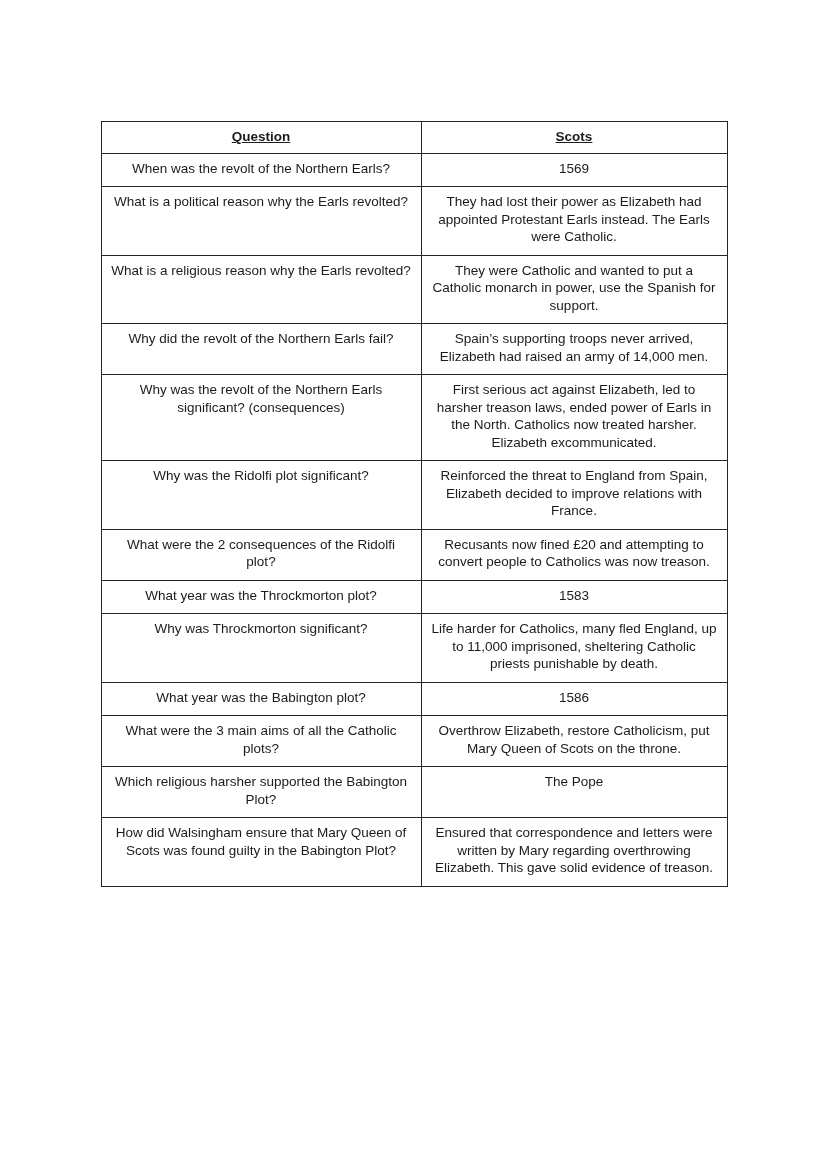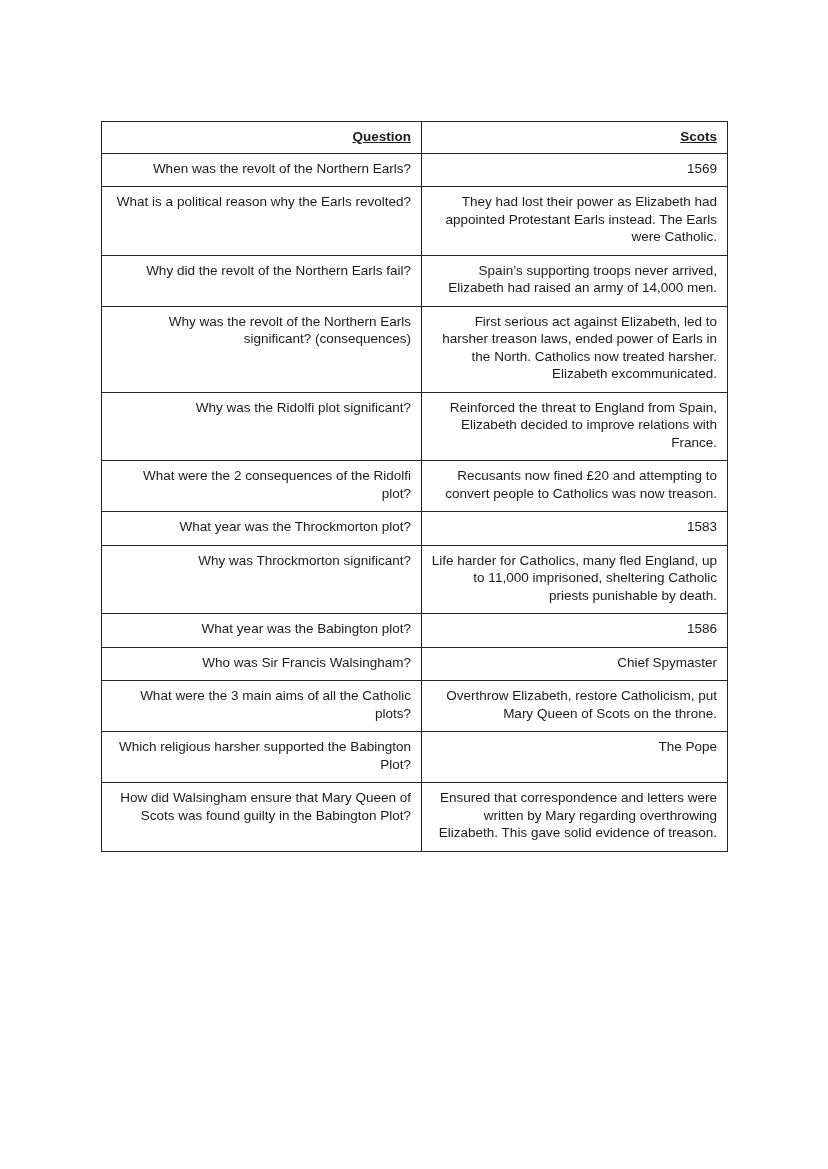--- a/index.html
+++ b/index.html
@@ -21,21 +21,21 @@
     left: 101px;
     top: 121px;
     width: 626px;
     border-collapse: collapse;
     table-layout: fixed;
   }
   table.qa-table th,
   table.qa-table td {
     border: 1.5px solid #262626;
     vertical-align: top;
-    text-align: right;
+    text-align: center;
     padding: 6px 10px 9px 9px;
     font-size: 13.5px;
     line-height: 17.5px;
     color: #1b1b1b;
     word-wrap: break-word;
   }
   table.qa-table col.col-q { width: 320px; }
   table.qa-table col.col-a { width: 306px; }
   table.qa-table th {
     font-weight: bold;
@@ -67,20 +67,24 @@
     <tbody id="qa-body">
         <tr>
           <td class="q-cell">When was the revolt of the Northern Earls?</td>
           <td class="a-cell">1569</td>
         </tr>
         <tr>
           <td class="q-cell">What is a political reason why the Earls revolted?</td>
           <td class="a-cell">They had lost their power as Elizabeth had appointed Protestant Earls instead. The Earls were Catholic.</td>
         </tr>
         <tr>
+          <td class="q-cell">What is a religious reason why the Earls revolted?</td>
+          <td class="a-cell">They were Catholic and wanted to put a Catholic monarch in power, use the Spanish for support.</td>
+        </tr>
+        <tr>
           <td class="q-cell">Why did the revolt of the Northern Earls fail?</td>
           <td class="a-cell">Spain’s supporting troops never arrived, Elizabeth had raised an army of 14,000 men.</td>
         </tr>
         <tr>
           <td class="q-cell">Why was the revolt of the Northern Earls significant? (consequences)</td>
           <td class="a-cell">First serious act against Elizabeth, led to harsher treason laws, ended power of Earls in the North. Catholics now treated harsher. Elizabeth excommunicated.</td>
         </tr>
         <tr>
           <td class="q-cell">Why was the Ridolfi plot significant?</td>
           <td class="a-cell">Reinforced the threat to England from Spain, Elizabeth decided to improve relations with France.</td>
@@ -95,24 +99,20 @@
         </tr>
         <tr>
           <td class="q-cell">Why was Throckmorton significant?</td>
           <td class="a-cell">Life harder for Catholics, many fled England, up to 11,000 imprisoned, sheltering Catholic priests punishable by death.</td>
         </tr>
         <tr>
           <td class="q-cell">What year was the Babington plot?</td>
           <td class="a-cell">1586</td>
         </tr>
         <tr>
-          <td class="q-cell">Who was Sir Francis Walsingham?</td>
-          <td class="a-cell">Chief Spymaster</td>
-        </tr>
-        <tr>
           <td class="q-cell">What were the 3 main aims of all the Catholic plots?</td>
           <td class="a-cell">Overthrow Elizabeth, restore Catholicism, put Mary Queen of Scots on the throne.</td>
         </tr>
         <tr>
           <td class="q-cell">Which religious harsher supported the Babington Plot?</td>
           <td class="a-cell">The Pope</td>
         </tr>
         <tr>
           <td class="q-cell">How did Walsingham ensure that Mary Queen of Scots was found guilty in the Babington Plot?</td>
           <td class="a-cell">Ensured that correspondence and letters were written by Mary regarding overthrowing Elizabeth. This gave solid evidence of treason.</td>

